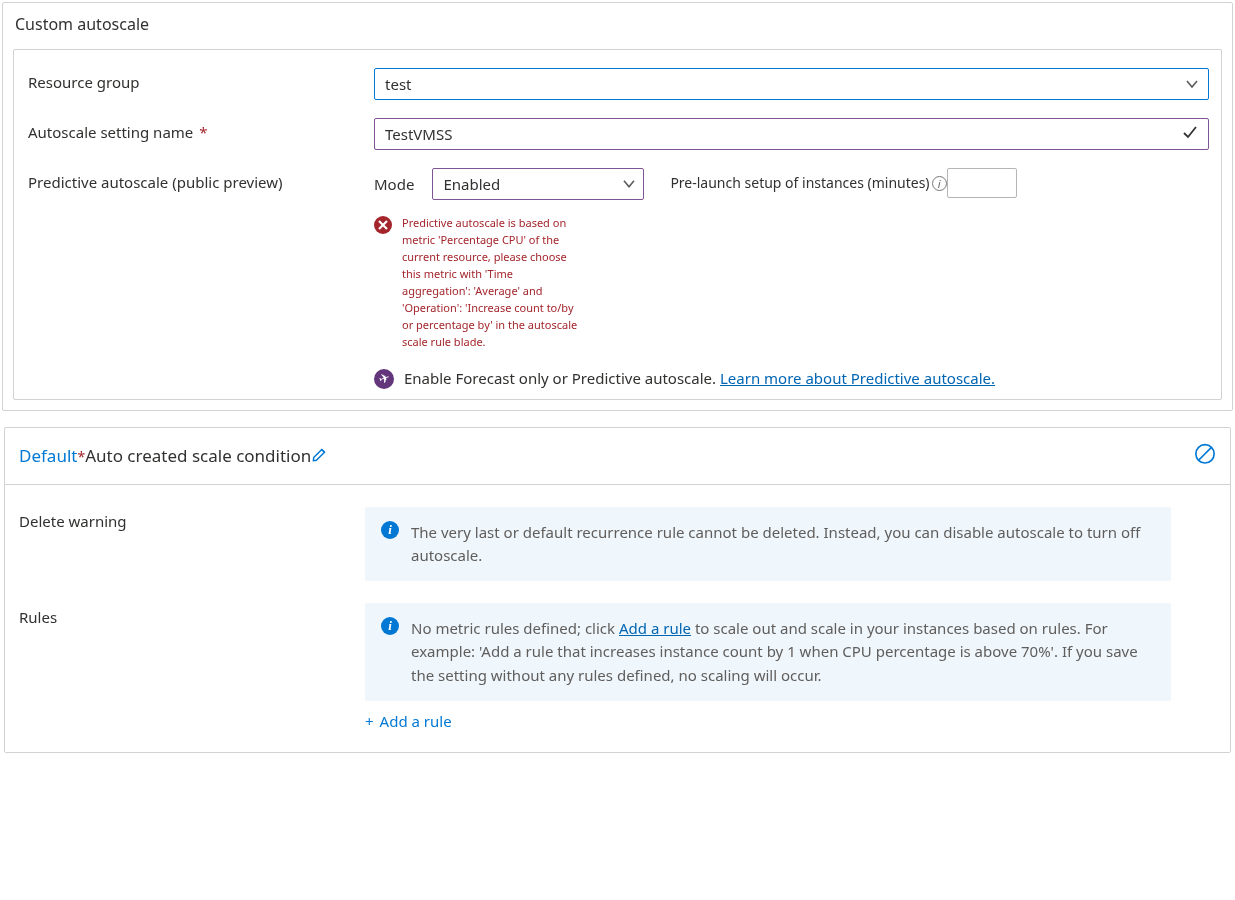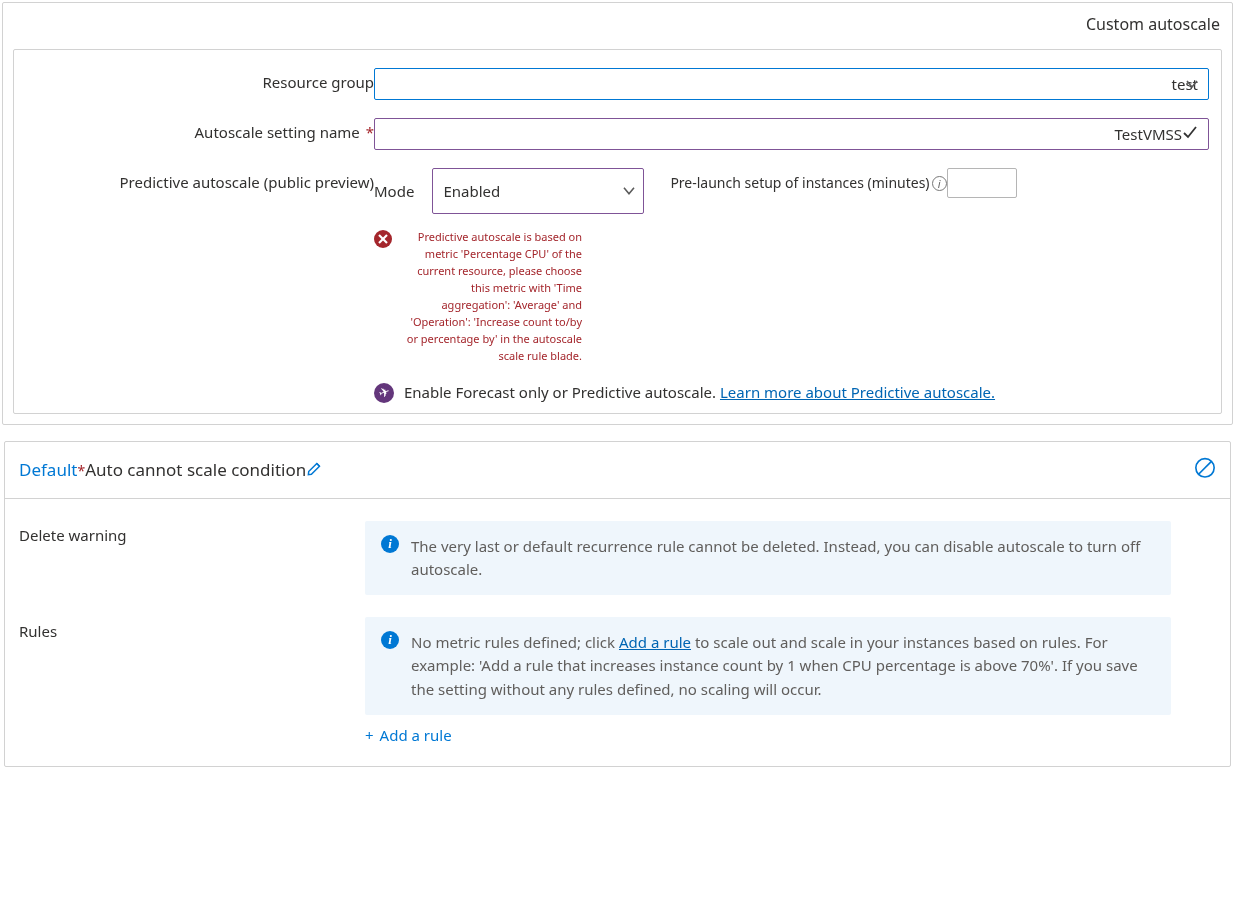--- a/index.html
+++ b/index.html
@@ -25,21 +25,20 @@
     color:var(--text);
     font-family:"Segoe UI","Segoe UI Web",system-ui,Arial,sans-serif;
     font-size:14px;
     line-height:1.38;
     padding:0 2px;
   }
   .card{
     border:1px solid var(--panel-border);
     border-radius:2px;
     margin-top:2px;
-    text-align:right;
   }
   .card-title{
     padding:10px 12px 4px 12px;
     font-size:16px;
     font-weight:400;
   }
   .inner{
     border:1px solid var(--panel-border);
     border-radius:2px;
     margin:10px;
@@ -79,21 +78,21 @@
   }
   .chev svg{width:12px;height:12px;stroke:var(--chev);stroke-width:1.6;fill:none}
   .check svg{width:16px;height:16px;stroke:#333;stroke-width:1.8;fill:none}
 
   
   .pa-wrap{display:flex;gap:26px;align-items:flex-start}
   .pa-left{display:flex;flex-direction:column}
   .mode-row{display:flex;align-items:center;gap:18px}
   .mode-label{font-size:15px}
   .select{
-    width:212px;height:46px;
+    width:212px;height:32px;
     border:1px solid var(--purple-border);
     border-radius:2px;background:#fff;
     display:flex;align-items:center;padding:0 10px;position:relative;
     font-size:15px;
   }
   .select .chev{position:absolute;right:8px;top:50%;transform:translateY(-50%)}
   .err{
     display:flex;gap:10px;align-items:flex-start;
     margin-top:14px;margin-left:0;
   }
@@ -278,21 +277,21 @@
     </div>
 
   </div>
 </div>
 
 <div class="cond">
   <div class="cond-head">
     <span>
       <span class="default-label">Default</span><span class="default-ast">*</span>
     </span>
-    <span class="cond-name">Auto cannot scale condition</span>
+    <span class="cond-name">Auto created scale condition</span>
     <span class="edit-icon">
       <svg viewBox="0 0 20 20">
           <path d="M3 14 L12 5 L15 8 L6 17 L2.6 17.4 Z"></path>
           <path d="M12 5 L15 8"></path>
         </svg>
     </span>
     <span class="noentry">
       <svg viewBox="0 0 24 24">
           <circle cx="12" cy="12" r="10"></circle>
           <line x1="5" y1="19" x2="19" y2="5"></line>

